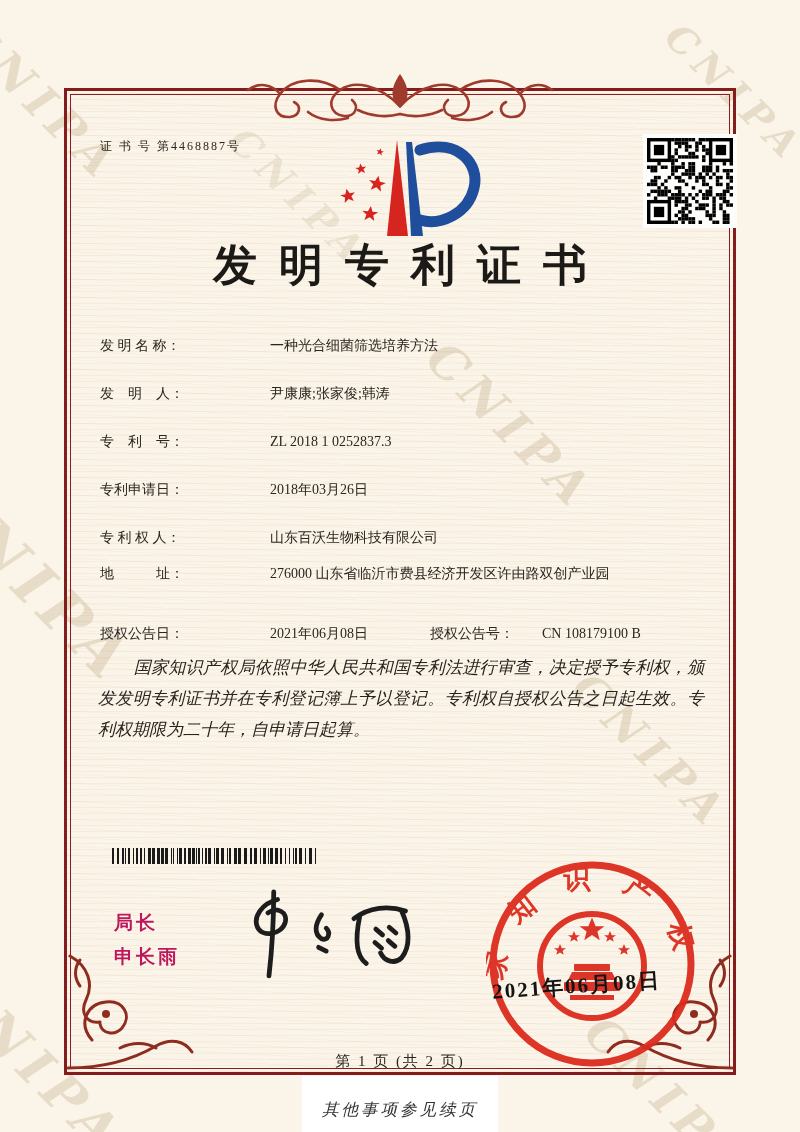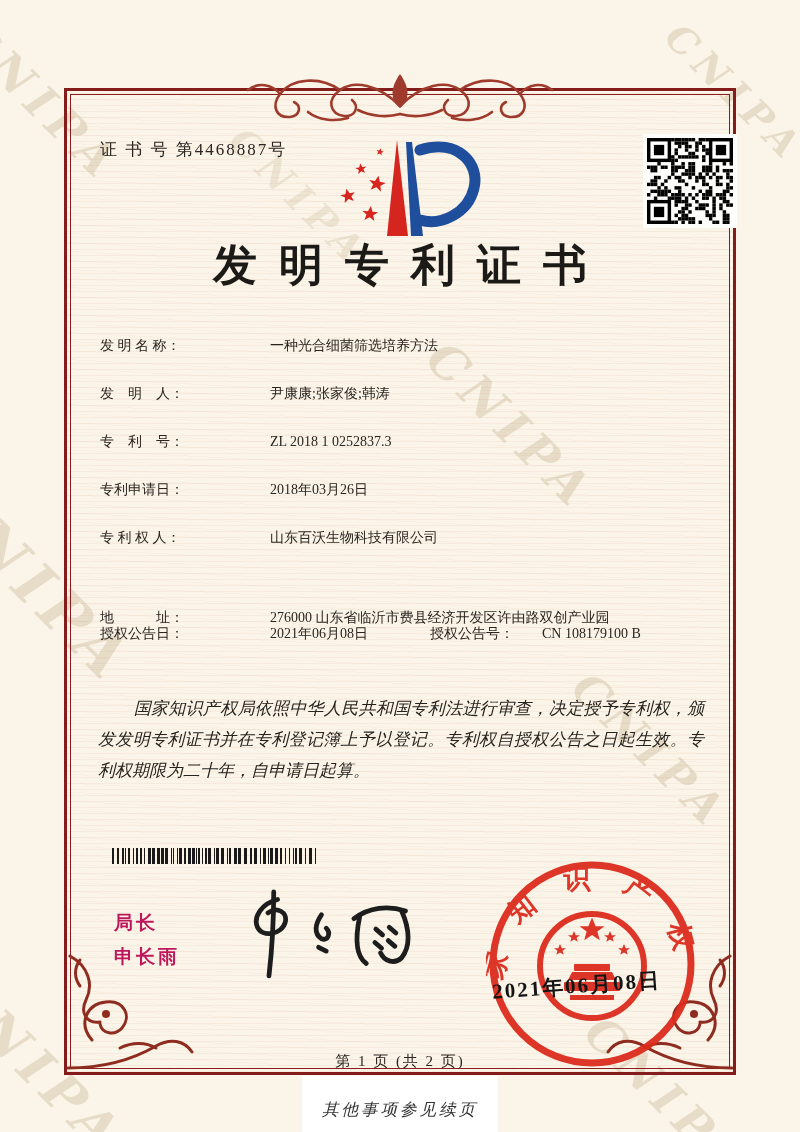--- a/index.html
+++ b/index.html
@@ -20,34 +20,34 @@
   
   .frame{
     position:absolute;left:64px;top:88px;width:672px;height:987px;z-index:1;
     border:3px solid #851c1c;box-sizing:border-box;
     background:
       repeating-linear-gradient(0deg, rgba(198,148,118,.10) 0 1px, transparent 1px 6px),
       repeating-linear-gradient(3deg, rgba(198,148,118,.06) 0 1px, transparent 1px 9px);
   }
   .frame-inner{position:absolute;inset:3px;border:1px solid #8a1e1e;}
   .content{position:absolute;z-index:2;}
-  .cert-no{left:100px;top:138px;font-size:17px;letter-spacing:2px;text-align:right;}
+  .cert-no{left:100px;top:138px;font-size:12px;letter-spacing:2px;text-align:right;}
   .qr-box{left:643px;top:134px;width:94px;height:94px;background:#fdfdfb;display:flex;align-items:center;justify-content:center;}
   .title{
     left:64px;top:236px;width:672px;text-align:center;
     font-size:44px;font-weight:bold;letter-spacing:22px;text-indent:22px;
     font-family:"DejaVu Serif","Liberation Serif",serif;color:#1c1a17;
   }
   .row{position:absolute;left:100px;width:610px;font-size:14px;line-height:24px;display:flex;gap:48px;}
   .row .lab{flex:0 0 122px;white-space:nowrap;}
   .row .val{white-space:nowrap;}
   .grant2{position:absolute;left:330px;top:0;display:flex;}
   .grant2 .lab{flex:0 0 112px;}
   .paras{left:98px;top:652px;width:606px;font-size:17px;line-height:31px;
-    font-style:italic;font-family:"Liberation Serif",serif;text-align:justify;color:#26221d;margin-top:41px;}
+    font-style:italic;font-family:"Liberation Serif",serif;text-align:justify;color:#26221d;}
   .paras p{margin:0;text-indent:2.1em;}
   .officer{left:114px;font-family:"Liberation Sans","DejaVu Sans",sans-serif;
     font-weight:600;font-size:19px;letter-spacing:3px;color:#be185d;}
   .pagenum{left:64px;top:1036px;width:672px;text-align:center;font-size:15px;letter-spacing:2px;margin-top:16px;}
   .note{
     left:64px;top:1076px;width:672px;text-align:center;
   }
   .note span{
     display:inline-block;background:#ffffff;padding:23px 20px;
     font-size:16.5px;font-style:italic;letter-spacing:3px;color:#333;
@@ -387,21 +387,21 @@
     <span class="val">ZL 2018 1 0252837.3</span>
   </div>
   <div class="content row" style="top:478px">
     <span class="lab">专利申请日：</span>
     <span class="val">2018年03月26日</span>
   </div>
   <div class="content row" style="top:526px">
     <span class="lab">专 利 权 人：</span>
     <span class="val">山东百沃生物科技有限公司</span>
   </div>
-  <div class="content row" style="top:606px">
+  <div class="content row" style="top:562px">
     <span class="lab">地　　　址：</span>
     <span class="val">276000 山东省临沂市费县经济开发区许由路双创产业园</span>
   </div>
   <div class="content row" style="top:622px;position:absolute">
     <span class="lab">授权公告日：</span>
     <span class="val">2021年06月08日</span>
     <span class="grant2">
       <span class="lab">授权公告号：</span>
       <span class="val">CN 108179100 B</span>
     </span>

